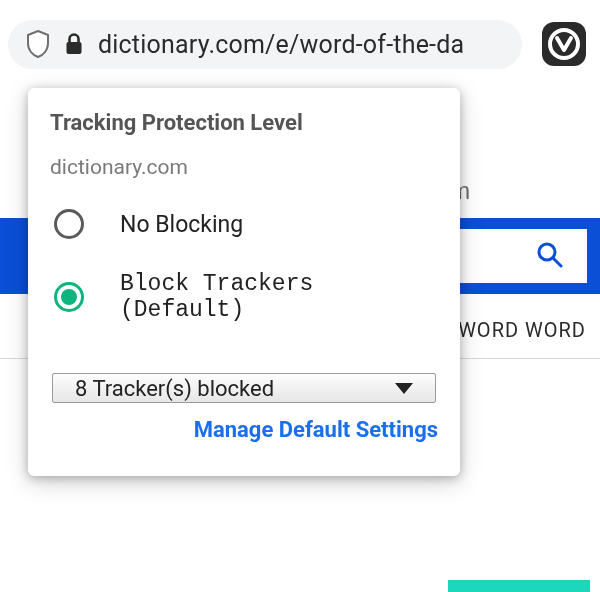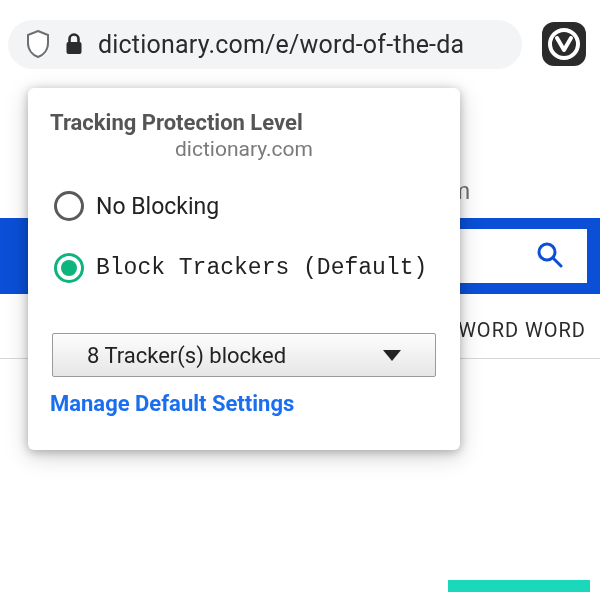--- a/index.html
+++ b/index.html
@@ -109,28 +109,27 @@
     padding: 22px 22px 16px 22px;
   }
   .popup-title {
     font-size: 22px;
     font-weight: 700;
     color: #555;
   }
   .popup-subtitle {
     font-size: 21px;
     color: #7a7a7a;
-    margin-top: 2px;
+    margin-top: 20px;
     margin-bottom: 14px;
-    text-align: center;
   }
   .option {
     display: flex;
     align-items: center;
-    gap: 12px;
+    gap: 36px;
     padding: 16px 4px;
     cursor: pointer;
   }
   .radio {
     width: 30px; height: 30px;
     border: 3px solid #5a5a5a;
     border-radius: 50%;
     display: inline-flex;
     align-items: center; justify-content: center;
     flex-shrink: 0;
@@ -143,47 +142,48 @@
     background: #0db47e;
   }
   .option-label {
     font-size: 23px;
     color: #222;
   }
   .option.gap-large { margin-bottom: 34px; font-family: Liberation Mono, monospace; }
 
   .dropdown {
     margin: 12px 2px 8px 2px;
-    height: 44px;
+    height: 30px;
     border: 1px solid #9a9a9a;
     border-radius: 2px;
     background: linear-gradient(#fdfdfd, #e6e6e6);
     display: flex;
     align-items: center;
     justify-content: space-between;
-    padding: 0 34px;
+    padding: 0 22px;
     font-size: 22px;
     color: #222;
     cursor: pointer;
   }
   .dropdown .caret {
     width: 0; height: 0;
     border-left: 9px solid transparent;
     border-right: 9px solid transparent;
     border-top: 11px solid #222;
   }
   .manage-link {
     display: block;
     margin-top: 14px;
     margin-bottom: 18px;
     font-size: 22px;
     font-weight: 700;
     color: #1a6ff0;
     text-decoration: none;
     cursor: pointer;
+    text-align: right;
   }
 </style>
 </head>
 <body>
 
 <div class="chrome-row">
   <div class="addr-bar">
     <span class="shield-icon">
       <svg viewBox="0 0 24 28">
           <path d="M12 1 L22 5 V13 C22 20 17.5 25 12 27 C6.5 25 2 20 2 13 V5 Z" fill="#fff" stroke="#6f6f6f" stroke-width="2"></path>

